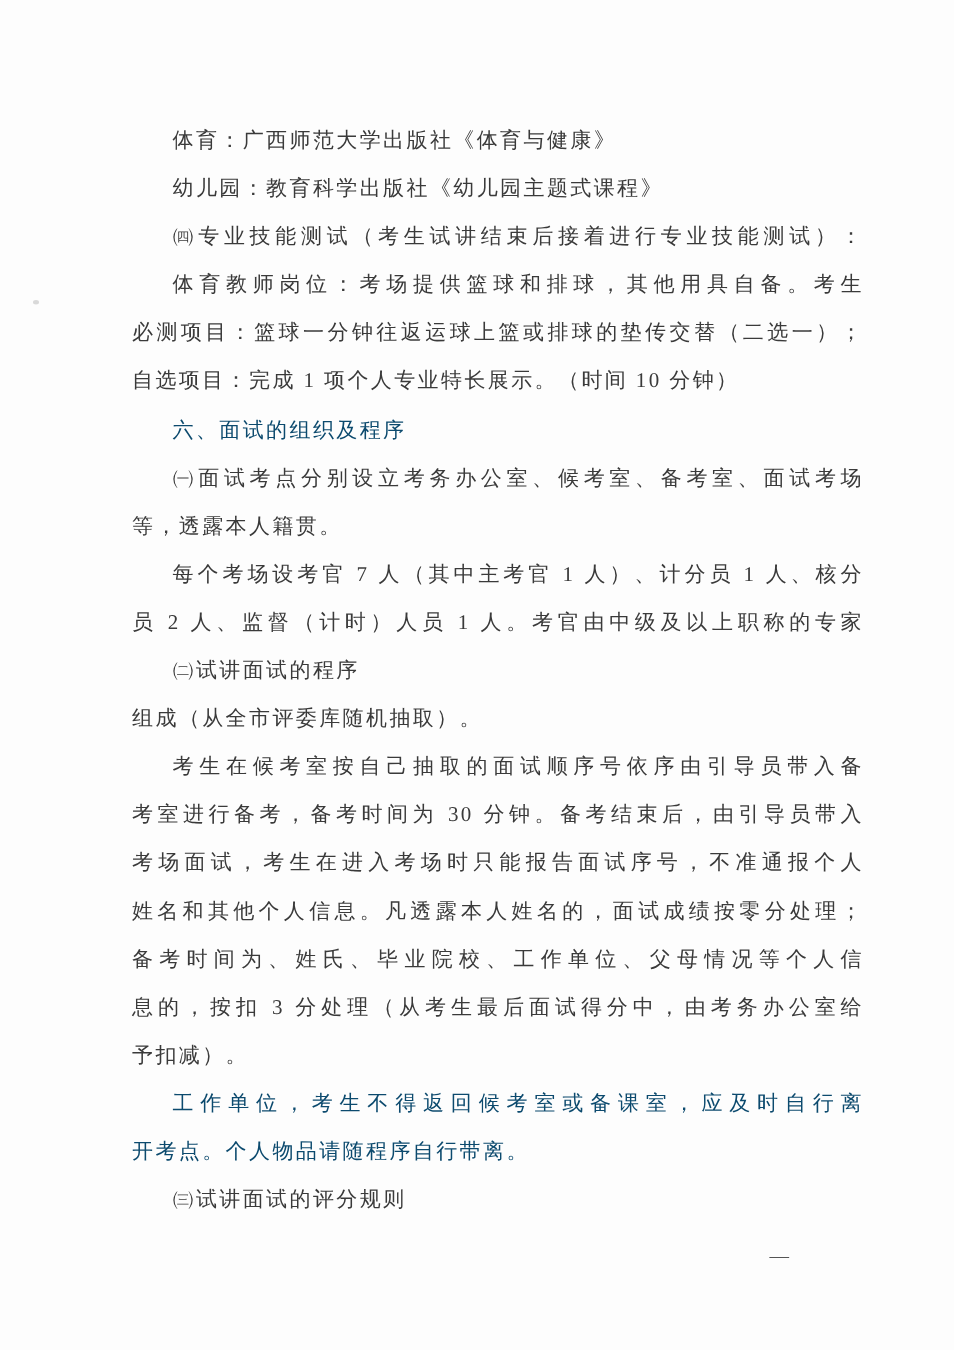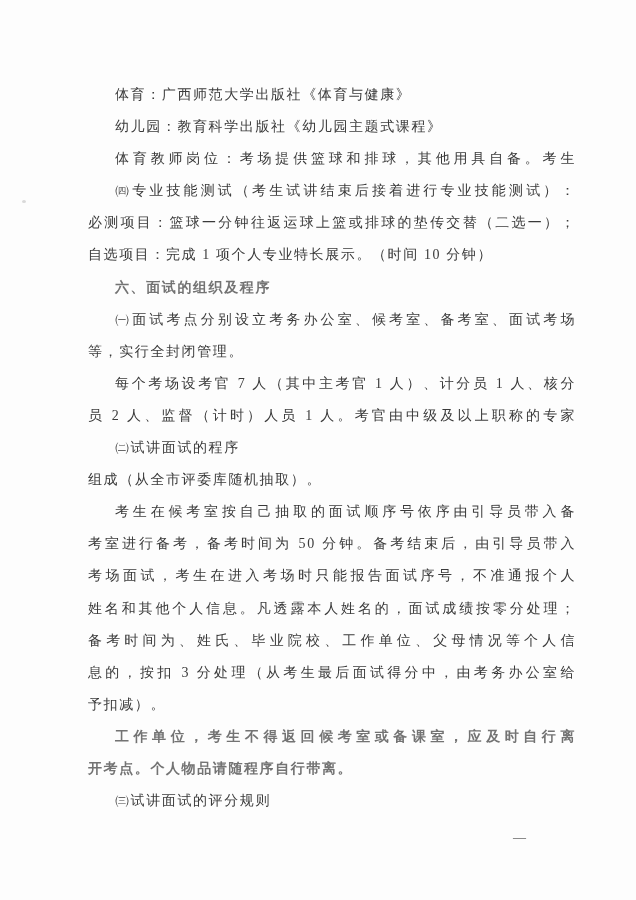--- a/index.html
+++ b/index.html
@@ -30,22 +30,22 @@
     text-align: left;
   }
   .line.fill {
     text-align: justify;
     text-align-last: justify;
   }
   .line.indent {
     text-indent: 27px;
   }
   .line.bold {
-    font-weight: bold;
-    color: #737373;
+    font-weight: normal;
+    color: #0c4a6e;
   }
   .page-dash {
     position: absolute;
     left: 513px;
     top: 826px;
     width: 24px;
     height: 22px;
     line-height: 22px;
     font-size: 13px;
     color: #4a4a4a;
@@ -63,33 +63,33 @@
 </style>
 </head>
 <body>
 
 <div class="page">
   <div class="speck"></div>
 
   <div class="content">
     <div class="line indent">体育：广西师范大学出版社《体育与健康》</div>
     <div class="line indent">幼儿园：教育科学出版社《幼儿园主题式课程》</div>
+    <div class="line indent fill">㈣专业技能测试（考生试讲结束后接着进行专业技能测试）：</div>
     <div class="line indent fill">体育教师岗位：考场提供篮球和排球，其他用具自备。考生</div>
-    <div class="line indent fill">㈣专业技能测试（考生试讲结束后接着进行专业技能测试）：</div>
     <div class="line fill">必测项目：篮球一分钟往返运球上篮或排球的垫传交替（二选一）；</div>
     <div class="line">自选项目：完成 1 项个人专业特长展示。（时间 10 分钟）</div>
     <div class="line indent bold">六、面试的组织及程序</div>
     <div class="line indent fill">㈠面试考点分别设立考务办公室、候考室、备考室、面试考场</div>
-    <div class="line">等，实行全封闭管理。</div>
+    <div class="line">等，透露本人籍贯。</div>
     <div class="line indent fill">每个考场设考官 7 人（其中主考官 1 人）、计分员 1 人、核分</div>
     <div class="line fill">员 2 人、监督（计时）人员 1 人。考官由中级及以上职称的专家</div>
     <div class="line indent">㈡试讲面试的程序</div>
     <div class="line">组成（从全市评委库随机抽取）。</div>
     <div class="line indent fill">考生在候考室按自己抽取的面试顺序号依序由引导员带入备</div>
-    <div class="line fill">考室进行备考，备考时间为 50 分钟。备考结束后，由引导员带入</div>
+    <div class="line fill">考室进行备考，备考时间为 30 分钟。备考结束后，由引导员带入</div>
     <div class="line fill">考场面试，考生在进入考场时只能报告面试序号，不准通报个人</div>
     <div class="line fill">姓名和其他个人信息。凡透露本人姓名的，面试成绩按零分处理；</div>
     <div class="line fill">备考时间为、姓氏、毕业院校、工作单位、父母情况等个人信</div>
     <div class="line fill">息的，按扣 3 分处理（从考生最后面试得分中，由考务办公室给</div>
     <div class="line">予扣减）。</div>
     <div class="line indent bold fill">工作单位，考生不得返回候考室或备课室，应及时自行离</div>
     <div class="line bold">开考点。个人物品请随程序自行带离。</div>
     <div class="line indent">㈢试讲面试的评分规则</div>
   </div>
 

